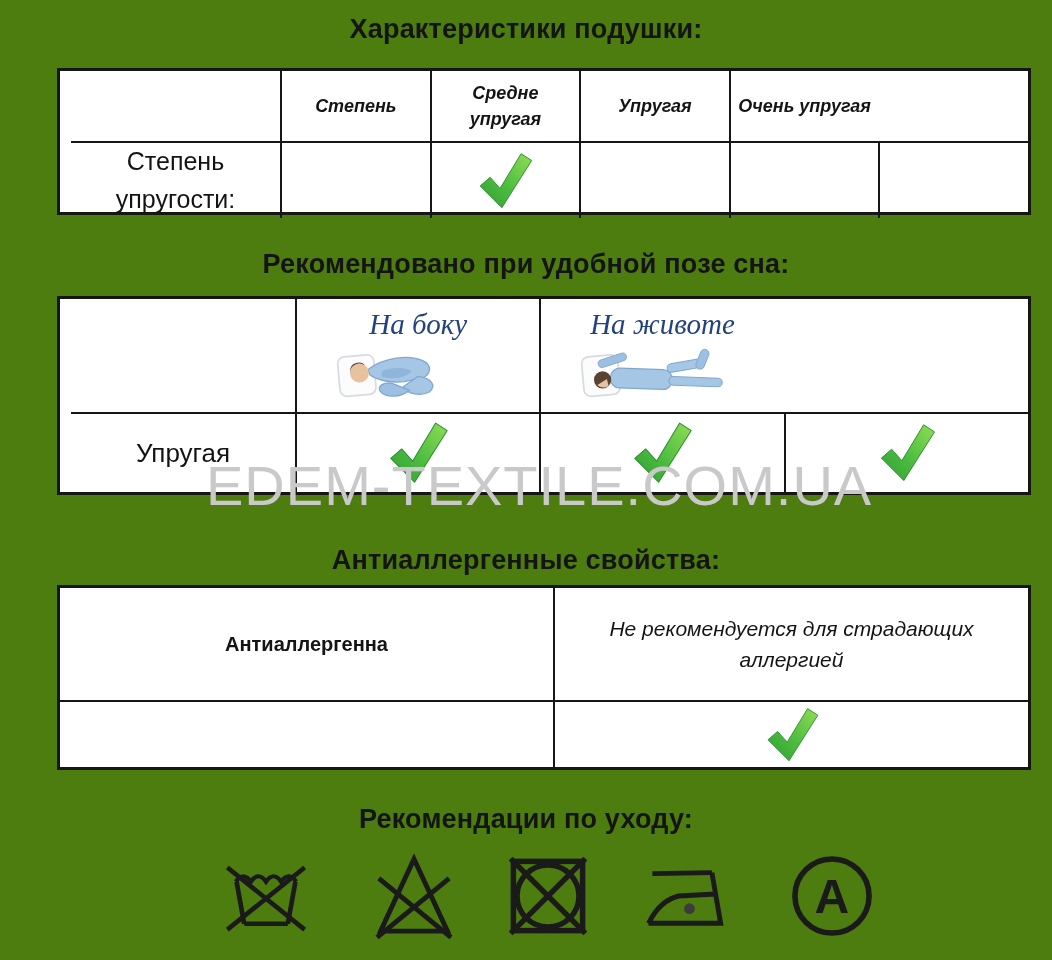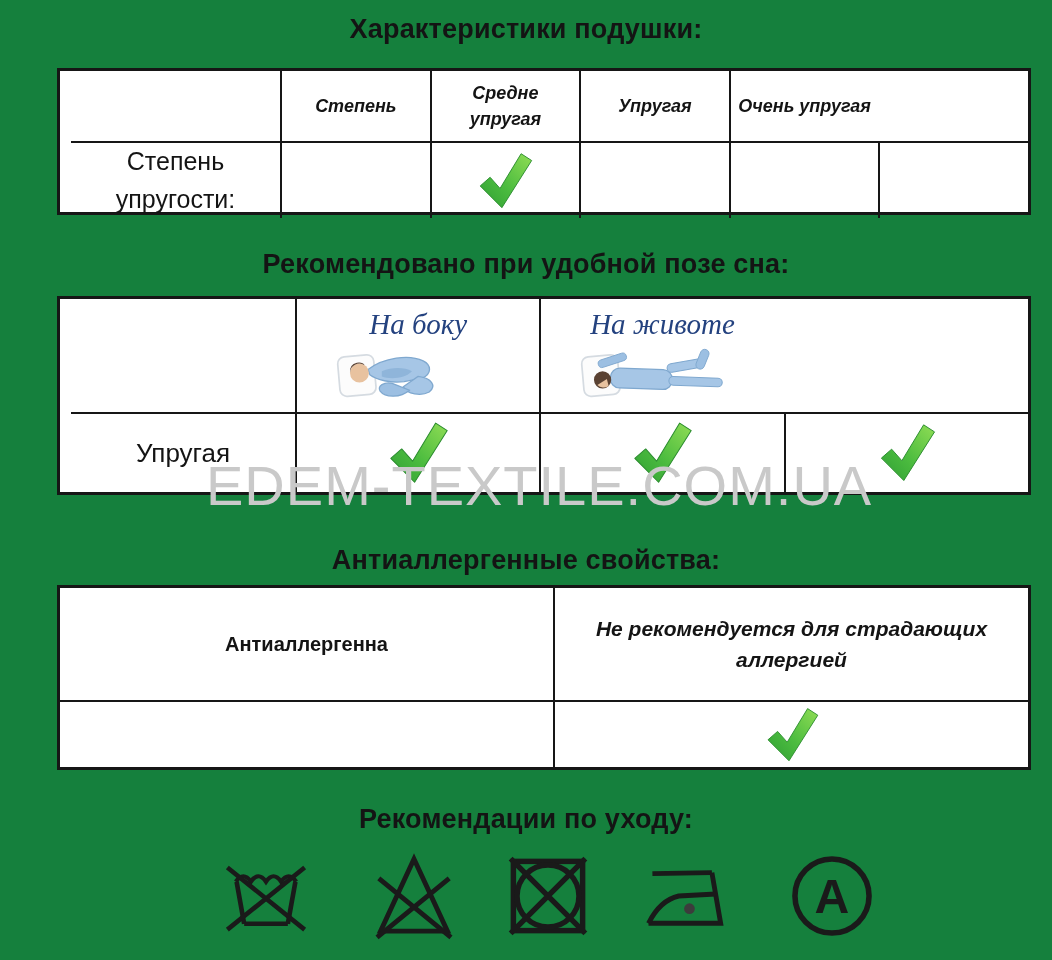--- a/index.html
+++ b/index.html
@@ -1,35 +1,35 @@
 <!DOCTYPE html>
 <html><head>
 <meta charset="utf-8">
 <style>
   html,body{margin:0;padding:0;background:#fff;}
-  .page{position:relative;width:1052px;height:960px;background:#15803d;overflow:hidden;
+  .page{position:relative;width:1052px;height:960px;background:#4d7c0f;overflow:hidden;
         font-family:"Liberation Sans",sans-serif;color:#141414;}
   .sec-title{position:absolute;left:0;width:1052px;text-align:center;
              font-weight:700;font-size:27px;letter-spacing:.2px;}
   
   .tbl{position:absolute;left:57px;width:974px;border:3px solid #161616;box-sizing:border-box;background:#fff;}
   .trow{display:grid;}
   .trow+.trow .cell{border-top:2px solid #161616;}
   .cell{display:flex;flex-direction:column;align-items:center;justify-content:center;
         text-align:center;box-sizing:border-box;min-width:0;}
   .cell+.cell{border-left:2px solid #161616;}
   .t1 .trow{grid-template-columns:220px repeat(5,1fr);}
   .t2 .trow{grid-template-columns:235px repeat(3,1fr);}
   .t3 .trow{grid-template-columns:493px 1fr;}
   .hdr-ital{font-weight:700;font-style:italic;font-size:18px;line-height:1.45;padding:0 6px;}
   .rowlabel{font-size:25px;line-height:1.5;margin-left:11px;}
   .poslabel{font-family:"Liberation Serif",serif;font-style:italic;font-size:29px;
             color:#24427f;line-height:1.1;margin-top:2px;}
   .allergy-left{font-weight:700;font-size:20px;}
-  .allergy-right{font-weight:700;font-style:italic;font-size:21px;line-height:1.5;padding:0 30px;text-align:center;}
+  .allergy-right{font-weight:400;font-style:italic;font-size:21px;line-height:1.5;padding:0 30px;text-align:center;}
   .check{display:block;}
   .watermark{position:absolute;top:430px;left:206px;font-size:56px;font-weight:400;
              color:#c9c9c9;letter-spacing:1px;white-space:nowrap;z-index:5;margin-top:23px;}
   .care-row{position:absolute;top:852px;left:57px;width:974px;display:flex;
             justify-content:center;align-items:center;gap:46px;}
   .care-ic{display:block;}
   .sleep-fig{display:block;margin-top:2px;}
 </style>
 </head>
 <body>

